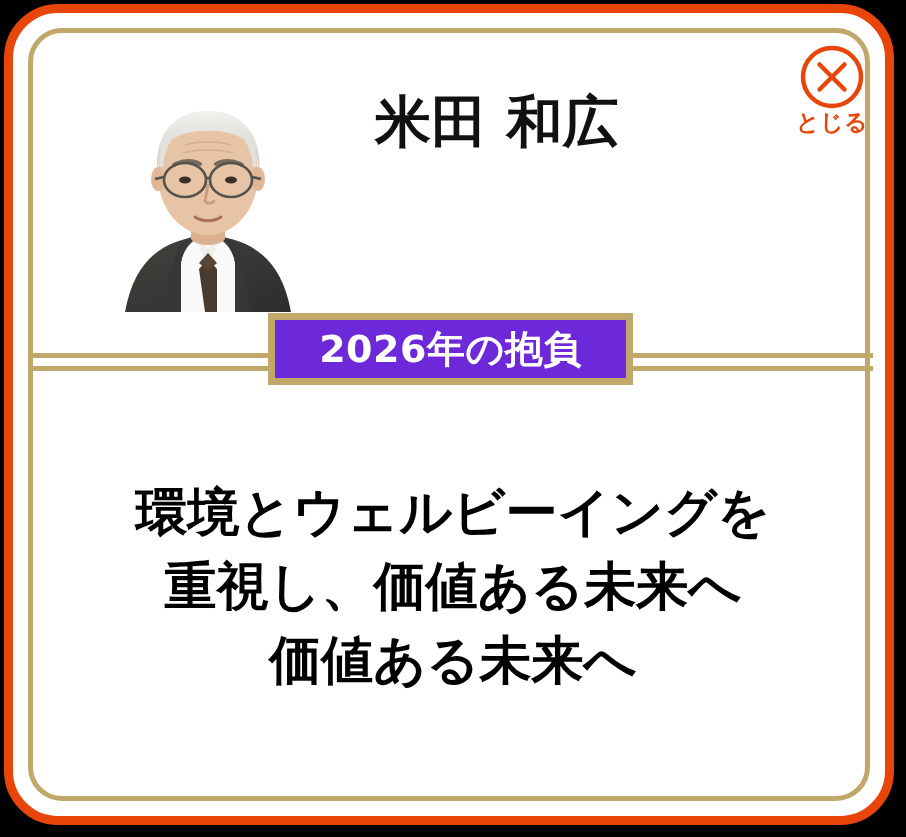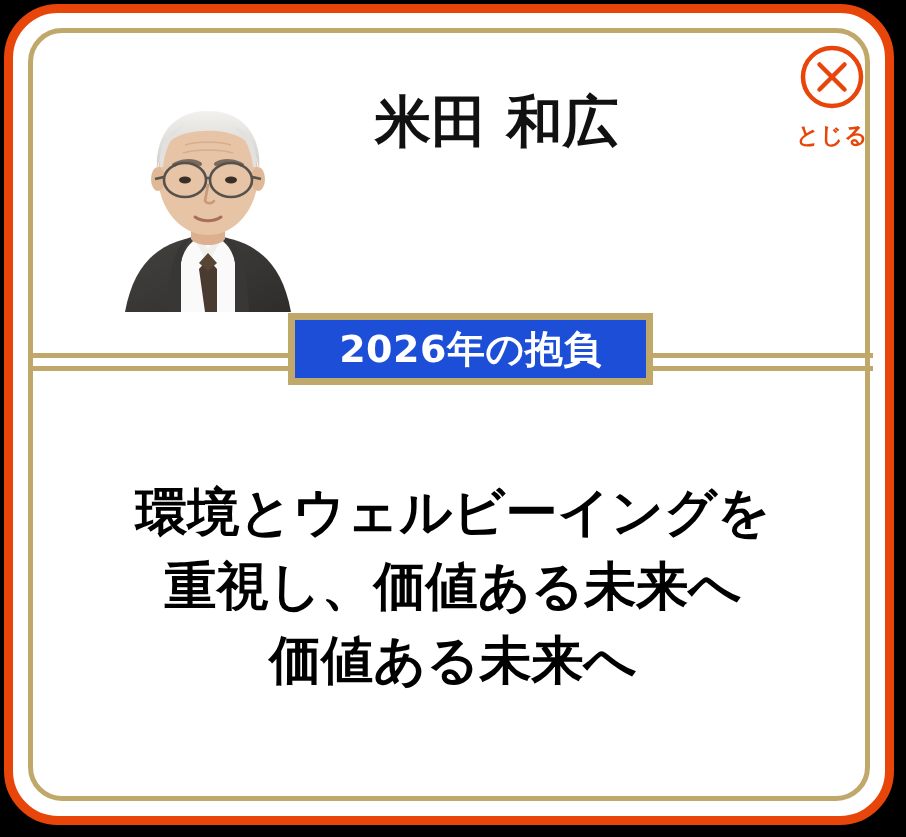--- a/index.html
+++ b/index.html
@@ -65,21 +65,21 @@
     height: 100px;
     cursor: pointer;
     text-align: center;
   }
   .close-circle {
     display: block;
     margin: 0 auto;
   }
   .close-label {
     display: block;
-    margin-top: 14px;
+    margin-top: 1px;
     color: #E8450B;
     font-size: 23px;
     font-weight: bold;
     line-height: 1;
     letter-spacing: 0.5px;
     font-family: "DejaVu Sans", "Liberation Sans", sans-serif;
   }
 
   
   .portrait {
@@ -123,27 +123,27 @@
     width: 840px;
     height: 5px;
     background: #BFA86A;
   }
   .rule-top { top: 353px; }
   .rule-bottom { top: 366px; }
 
   
   .banner {
     position: absolute;
-    left: 288px;
+    left: 268px;
     top: 313px;
     width: 365px;
     height: 72px;
     box-sizing: border-box;
     border: 7px solid #BFA86A;
-    background: #1d4ed8;
+    background: #6d28d9;
     display: flex;
     align-items: center;
     justify-content: center;
   }
   .banner-label {
     color: #FFFFFF;
     font-size: 38px;
     font-weight: bold;
     line-height: 1;
     letter-spacing: 0.5px;

